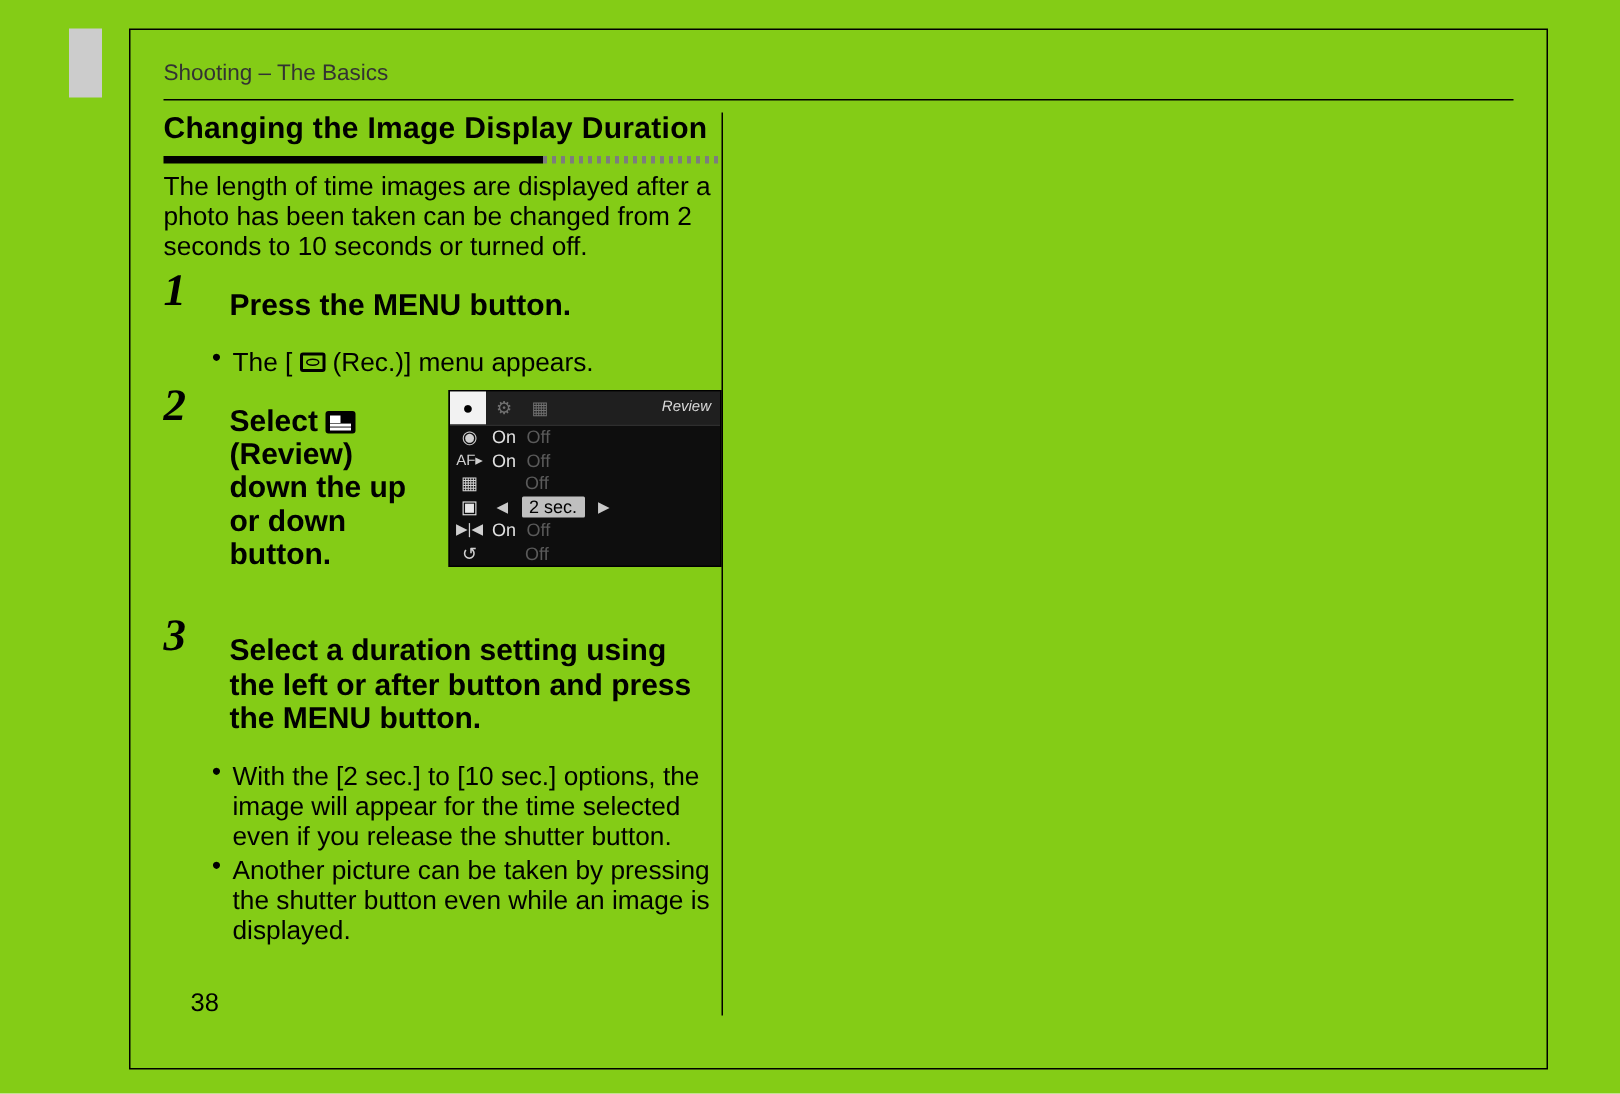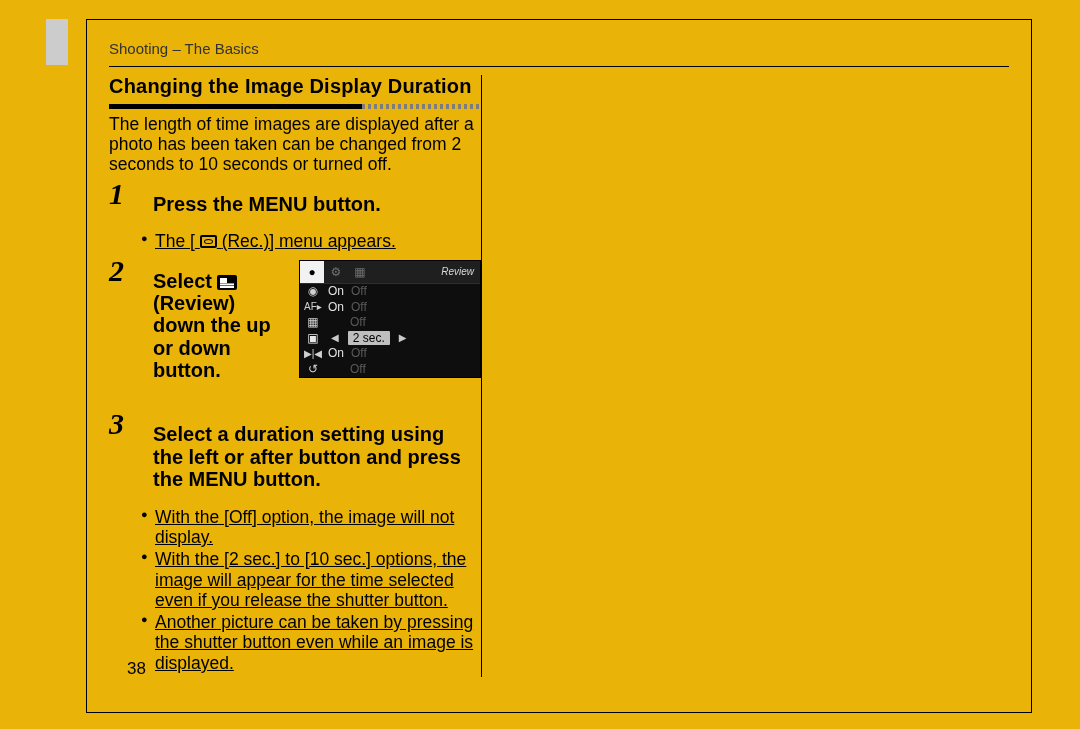--- a/index.html
+++ b/index.html
@@ -14,21 +14,21 @@
     --panel-tab-light: #f2f2f2;
   }
   html, body {
     margin: 0;
     padding: 0;
     background: #f4f4f4;
   }
   .sheet {
     width: var(--page-w);
     height: var(--page-h);
-    background: #eab308;
+    background: #84cc16;
     position: relative;
     box-sizing: border-box;
     font-family: Arial, Helvetica, sans-serif;
     color: var(--ink);
   }
   .left-tab {
     position: absolute;
     left: 46px;
     top: 19px;
     width: 22px;
@@ -130,21 +130,20 @@
   }
   .bullets {
     list-style: none;
     padding: 0;
     margin: 4px 0 0 2px;
   }
   .bullets li {
     position: relative;
     padding-left: 14px;
     margin-bottom: 2px;
-    text-decoration: underline;
   }
   .bullets li::before {
     content: "●";
     position: absolute;
     left: 0;
     top: 1px;
     font-size: 11px;
     color: #000;
   }
   .rec-icon {
@@ -401,21 +400,20 @@
           </div>
         </div>
 
         <div class="step" style="margin-top:18px">
           <div class="step-head">
             <div class="step-num">3</div>
             <p class="step-title">Select a duration setting using the left or after button and press the MENU button.</p>
           </div>
           <div class="step-body">
             <ul class="bullets">
-              <li>With the [Off] option, the image will not display.</li>
               <li>With the [2 sec.] to [10 sec.] options, the image will appear for the time selected even if you release the shutter button.</li>
               <li>Another picture can be taken by pressing the shutter button even while an image is displayed.</li>
             </ul>
           </div>
         </div>
 
         <div class="page-number">38</div>
       </div>
 
       <div class="col-sep"></div>

